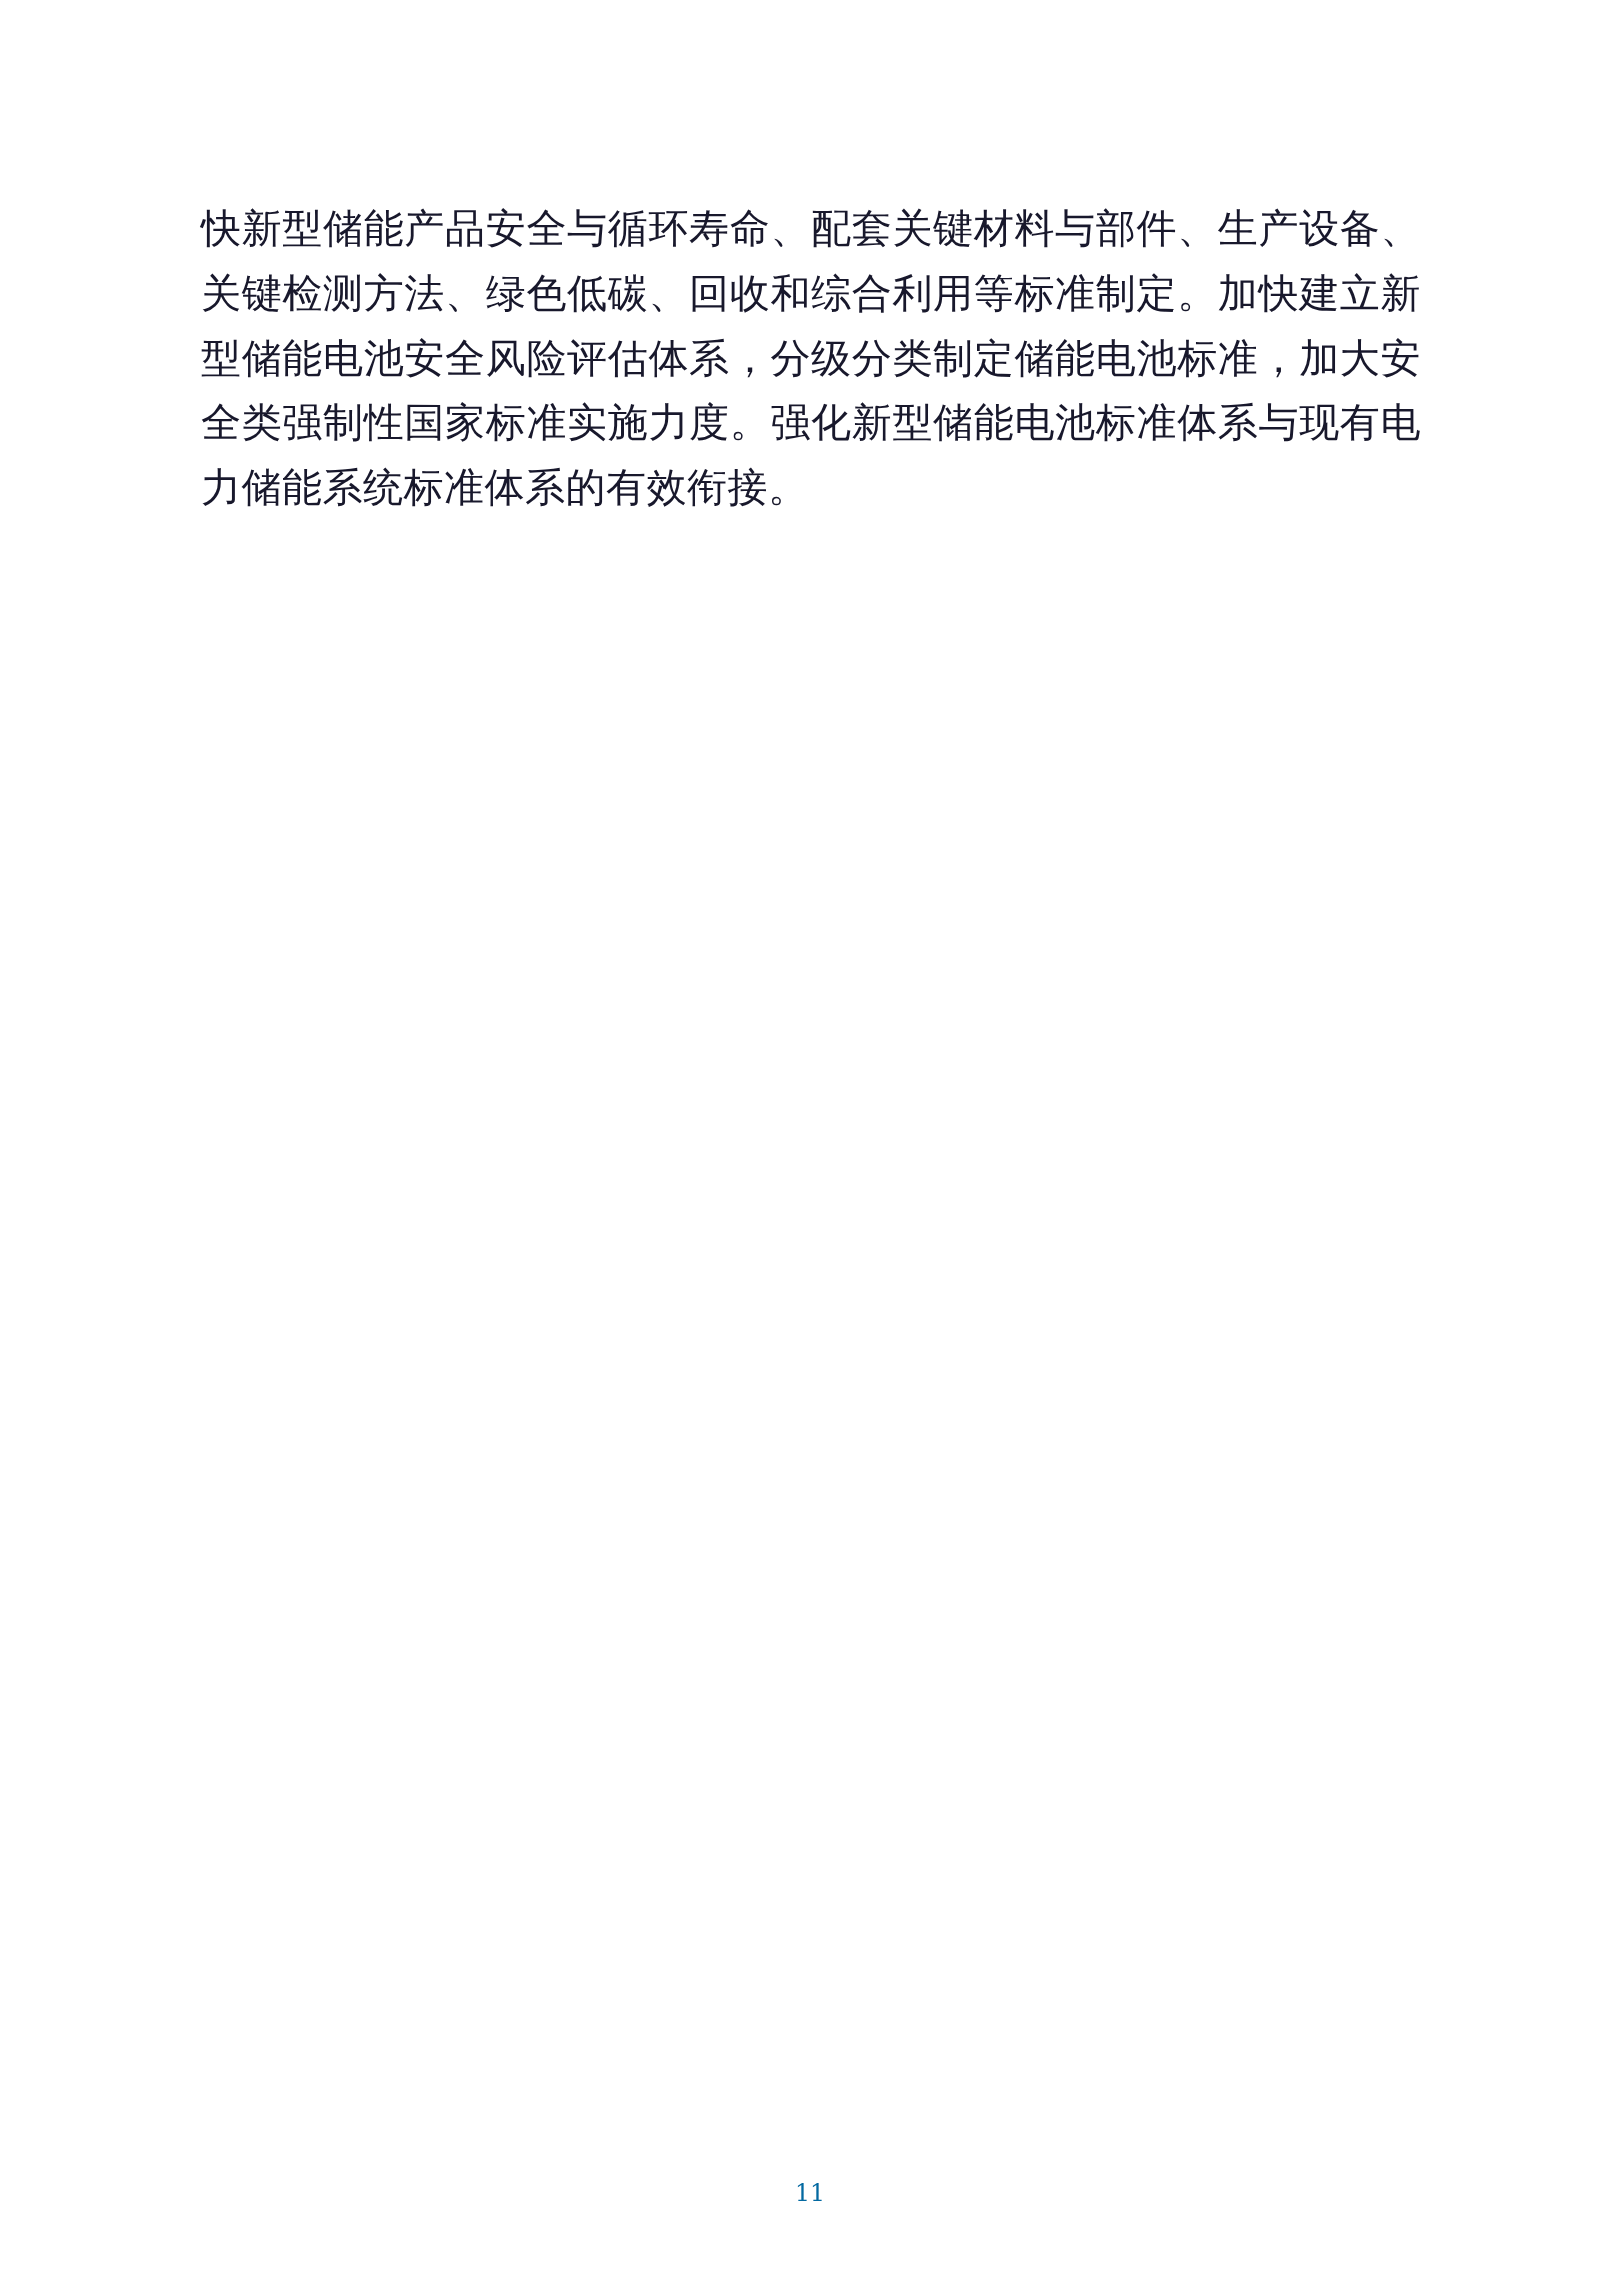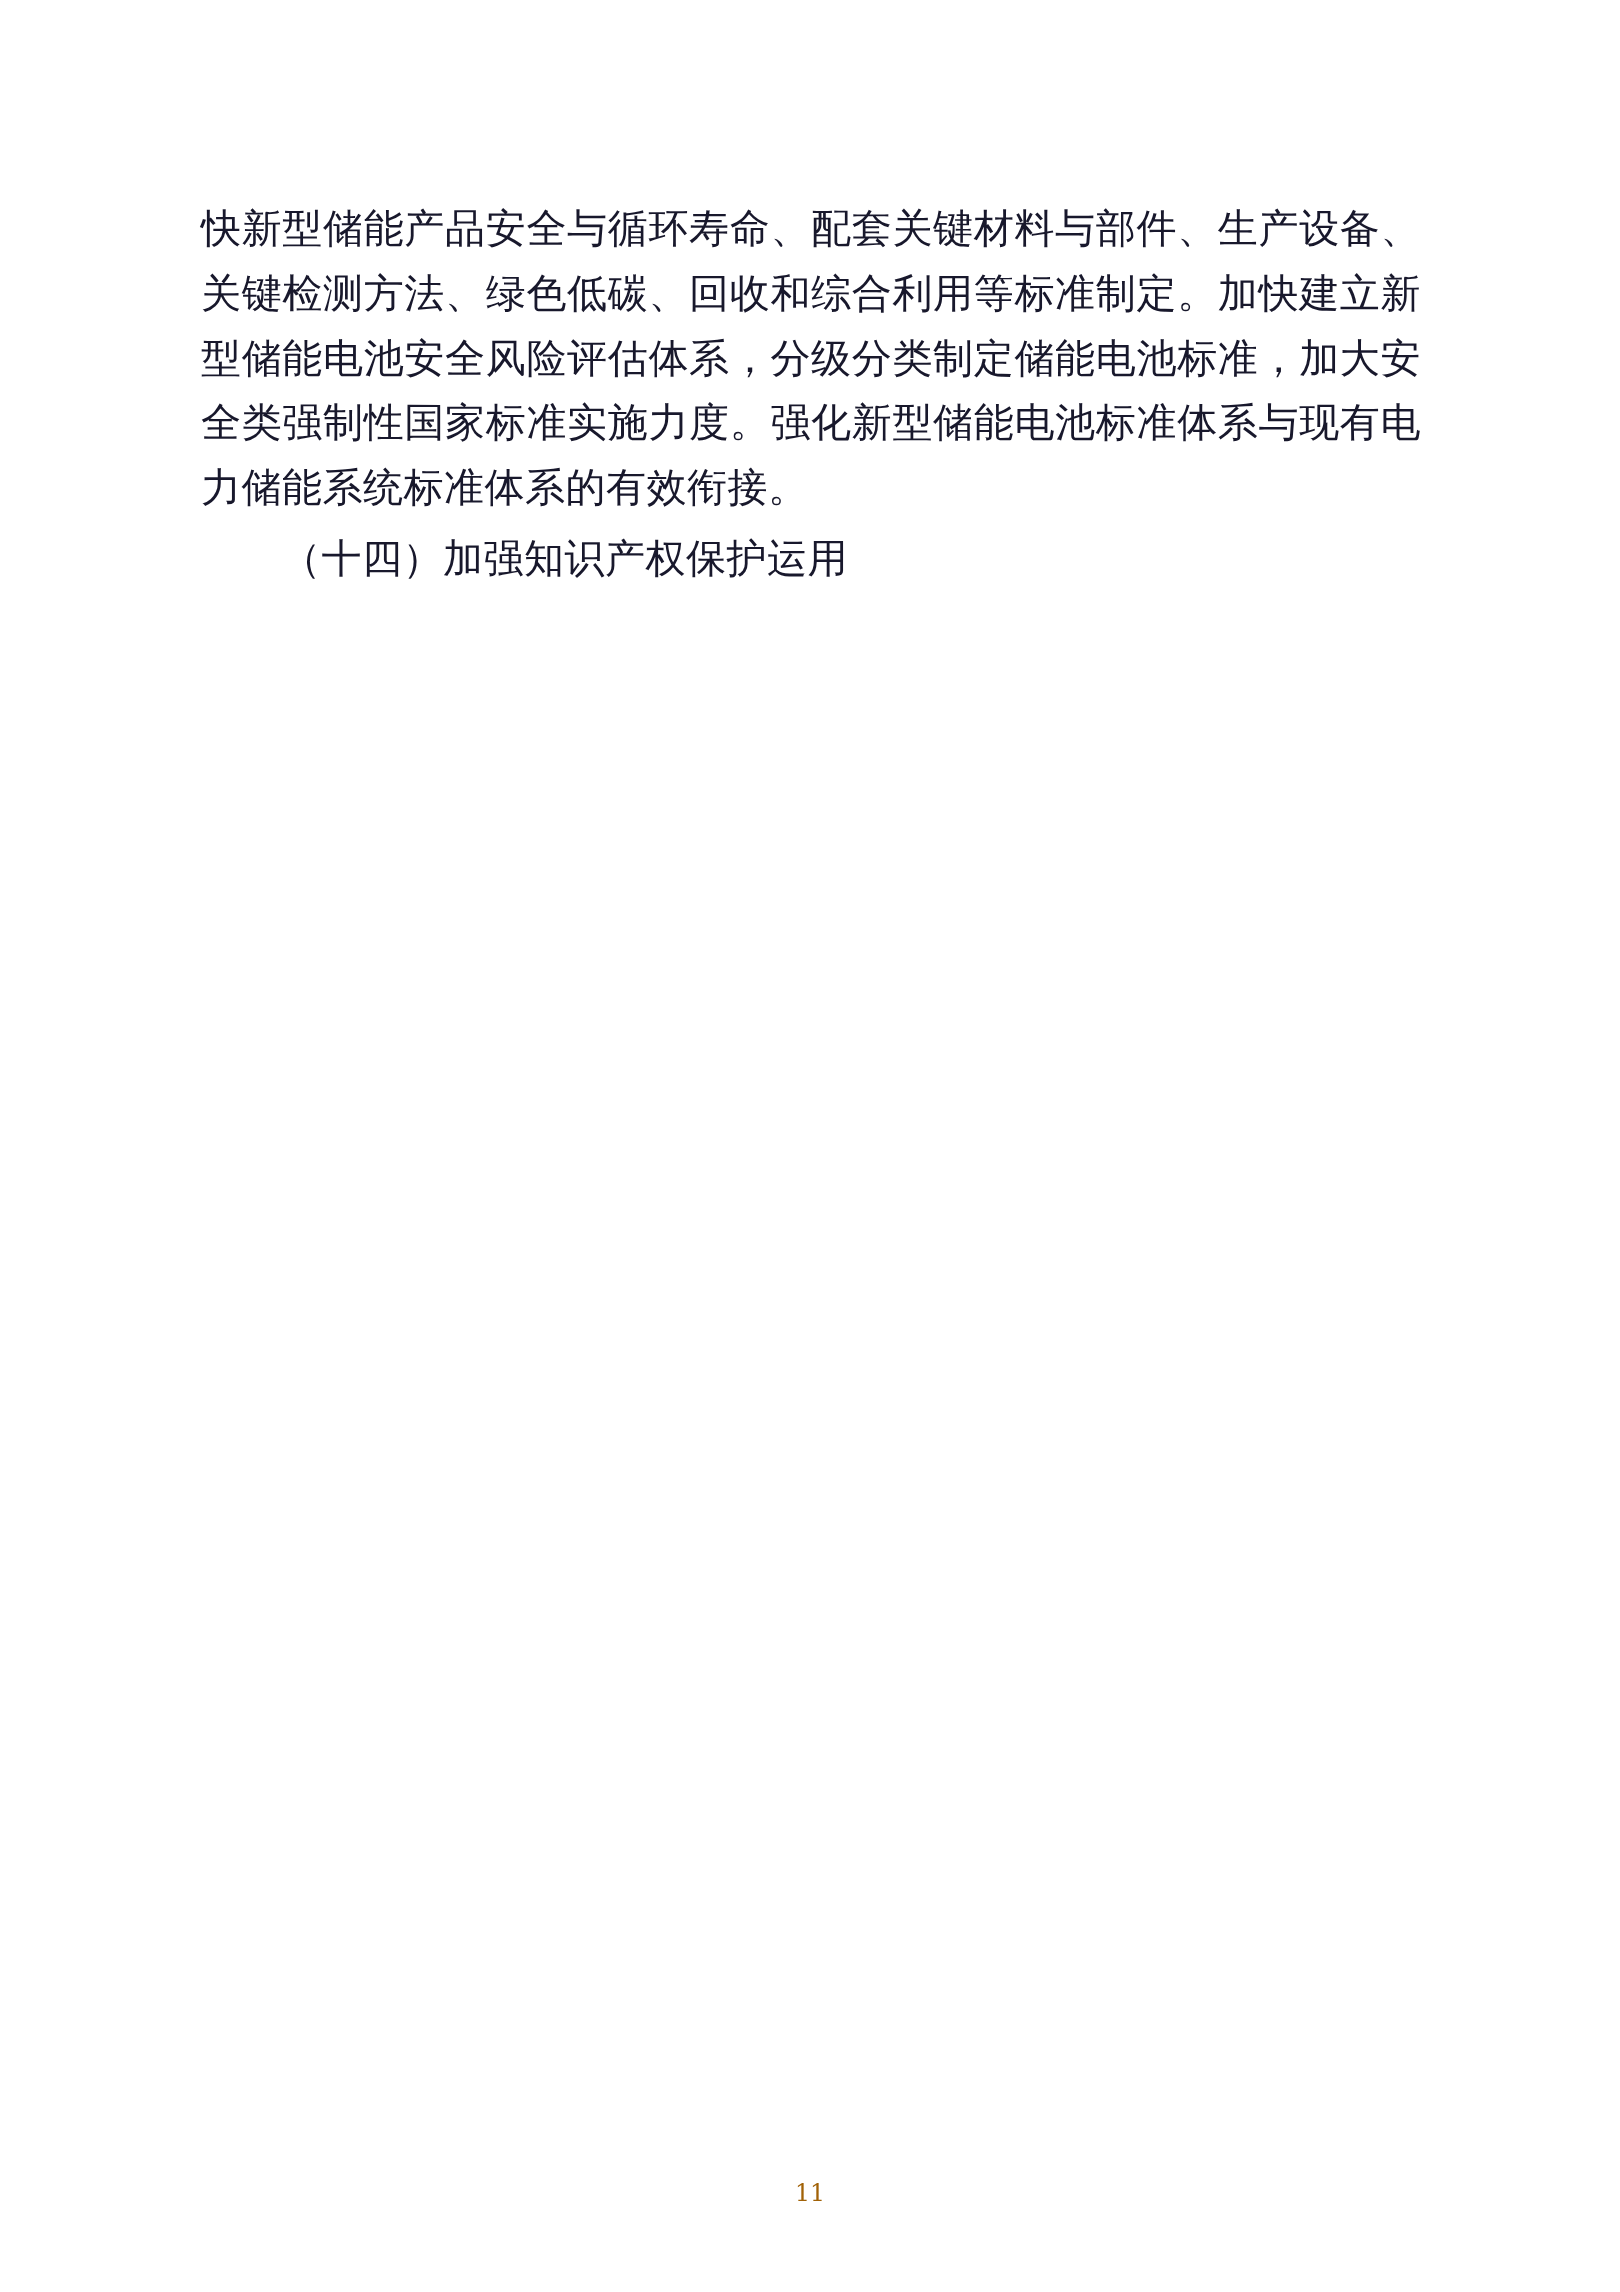--- a/index.html
+++ b/index.html
@@ -49,36 +49,35 @@
   .para-block {
     margin-bottom: 2px;
   }
   .page-number {
     position: absolute;
     left: 0;
     right: 0;
     bottom: 86px;
     text-align: center;
     font-size: 23.5px;
-    color: #a16207;
+    color: #0369a1;
     font-family: "DejaVu Serif", "Liberation Serif", serif;
   }
 </style>
 </head>
 <body>
 
 <div class="page">
   <div class="doc-body">
 
     <div class="para-block">
       <p>快新型储能产品安全与循环寿命、配套关键材料与部件、生产设备、关键检测方法、绿色低碳、回收和综合利用等标准制定。加快建立新型储能电池安全风险评估体系，分级分类制定储能电池标准，加大安全类强制性国家标准实施力度。强化新型储能电池标准体系与现有电力储能系统标准体系的有效衔接。</p>
     </div>
 
     <div class="para-block">
-      <p class="heading">（十四）加强知识产权保护运用</p>
     </div>
 
 
   </div>
 
   <div class="page-number">11</div>
 </div>
 
 
 </body></html>

